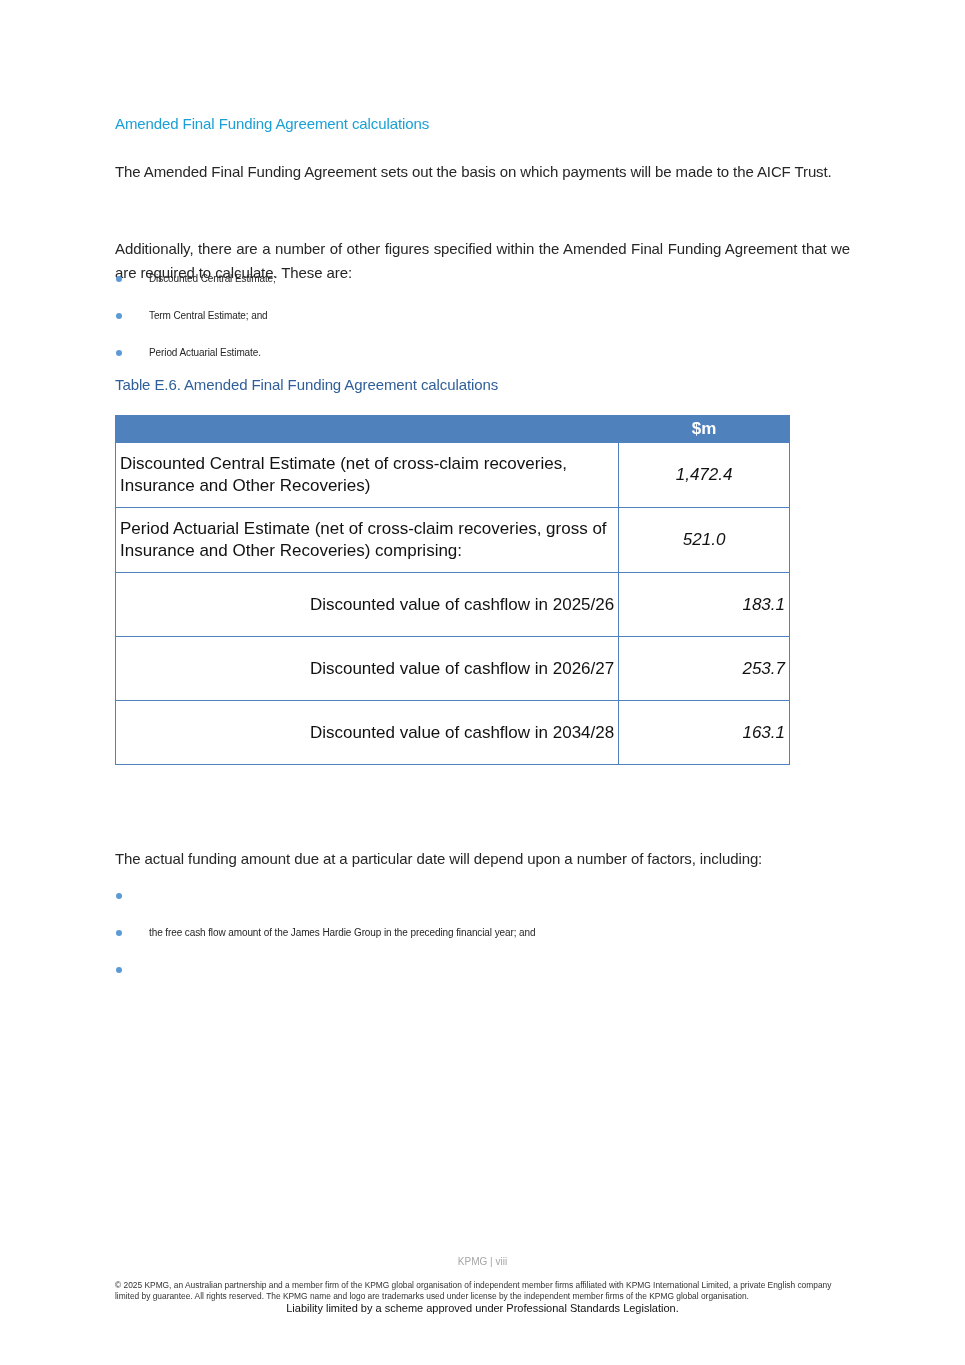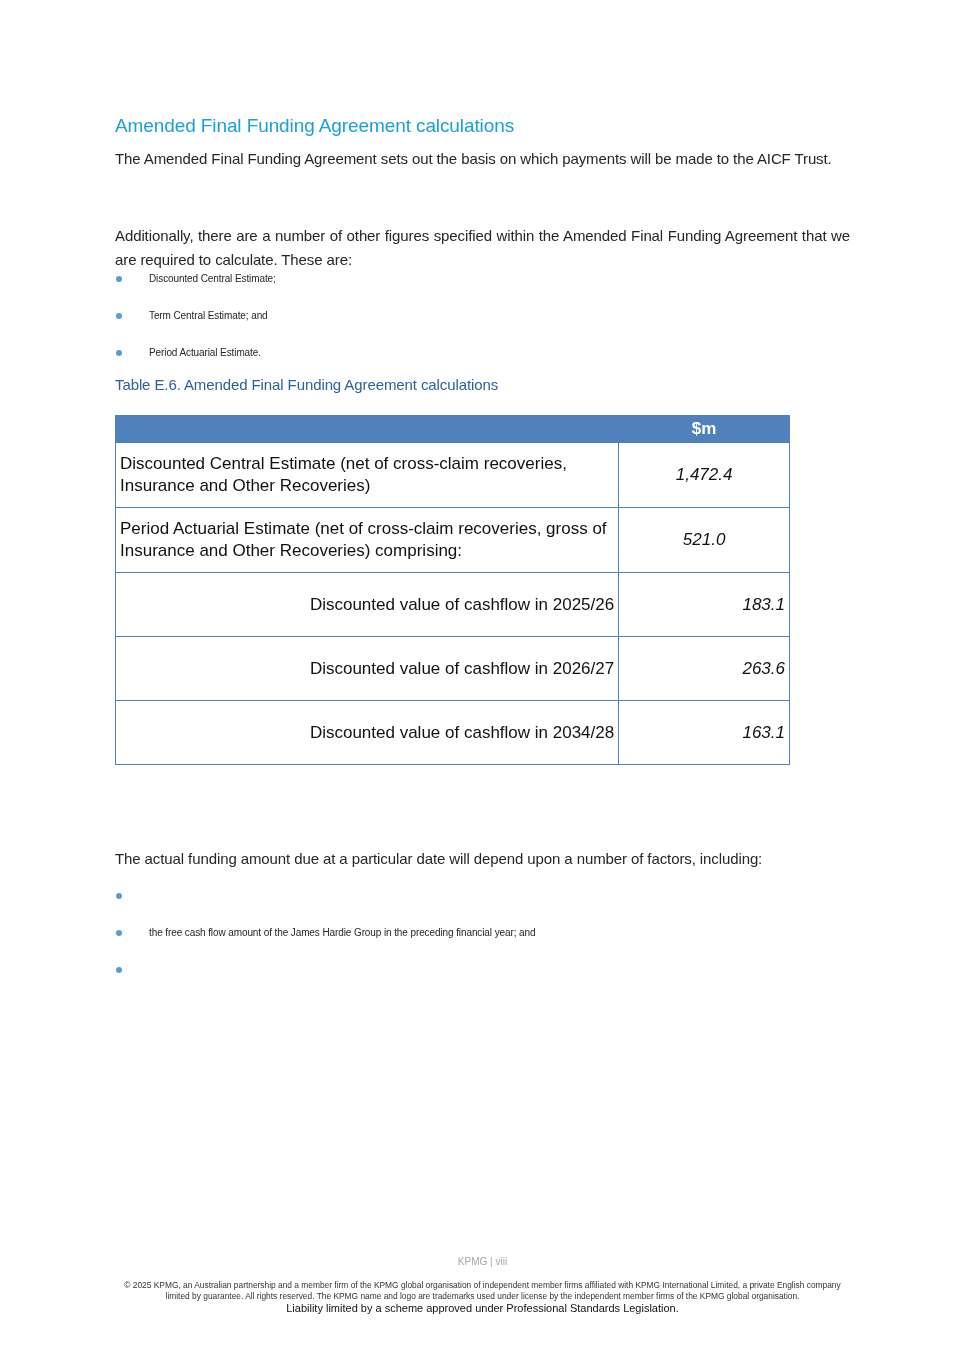--- a/index.html
+++ b/index.html
@@ -3,27 +3,27 @@
   <meta charset="utf-8">
   <style>
     html, body { margin: 0; padding: 0; background: #ffffff; }
     body {
       width: 965px; height: 1365px; position: relative; overflow: hidden;
       font-family: "Liberation Sans", sans-serif; color: #1e1e1e;
     }
     .page { position: absolute; left: 115px; top: 0; width: 735px; }
     .heading {
       position: absolute; top: 115px; left: 0;
-      font-size: 19px; color: #1aa0d6; letter-spacing: -0.1px;
+      font-size: 15px; color: #1aa0d6; letter-spacing: -0.1px;
     }
     .para {
       position: absolute; left: 0; width: 735px;
       font-size: 15px; line-height: 24px; color: #262626; letter-spacing: -0.1px;
     }
-    .para.justify { text-align: justify; text-align-last: left; }
+    .para.justify { text-align: justify; text-align-last: left; margin-top: 13px; }
     .bullets { position: absolute; left: 0; width: 735px; margin: 0; padding: 0; list-style: none; }
     .bullets li {
       position: relative; height: 37px; font-size: 10px; line-height: 20px;
       color: #262626; padding-left: 34px; letter-spacing: -0.1px;
     }
     .bullet-dot {
       position: absolute; left: 1px; top: 7px; width: 6px; height: 6px;
       border-radius: 50%; background: #5b9bd5;
     }
     .table-caption {
@@ -43,21 +43,21 @@
     table.data td.label { width: 495px; line-height: 22px; }
     table.data td.value { width: 162px; text-align: center; font-style: italic; }
     table.data tr.main td { height: 64px; }
     table.data tr.sub td { height: 63px; text-align: right; }
     table.data tr.sub td.value { text-align: right; }
     .footer-page {
       position: absolute; top: 1256px; left: 0; width: 965px; text-align: center;
       font-size: 10px; color: #a6a6a6;
     }
     .footer-copy {
-      position: absolute; top: 1280px; left: 0; width: 965px; text-align: center;
+      position: absolute; top: 1280px; left: 0; width: 965px; 
       font-size: 8.4px; line-height: 11px; color: #333;
     }
     .footer-liability {
       position: absolute; top: 1302px; left: 0; width: 965px; text-align: center;
       font-size: 11px; color: #111;
     }
   </style>
 </head>
 <body>
 
@@ -90,21 +90,21 @@
       <tr class="main">
         <td class="label">Period Actuarial Estimate (net of cross-claim recoveries, gross of Insurance and Other Recoveries) comprising:</td>
         <td class="value">521.0</td>
       </tr>
       <tr class="sub">
         <td class="label">Discounted value of cashflow in 2025/26</td>
         <td class="value">183.1</td>
       </tr>
       <tr class="sub">
         <td class="label">Discounted value of cashflow in 2026/27</td>
-        <td class="value">263.6</td>
+        <td class="value">253.7</td>
       </tr>
       <tr class="sub">
         <td class="label">Discounted value of cashflow in 2034/28</td>
         <td class="value">163.1</td>
       </tr>
     </tbody>
   </table>
 
   <div class="para" style="top:847px;">The actual funding amount due at a particular date will depend upon a number of factors, including:</div>
 

